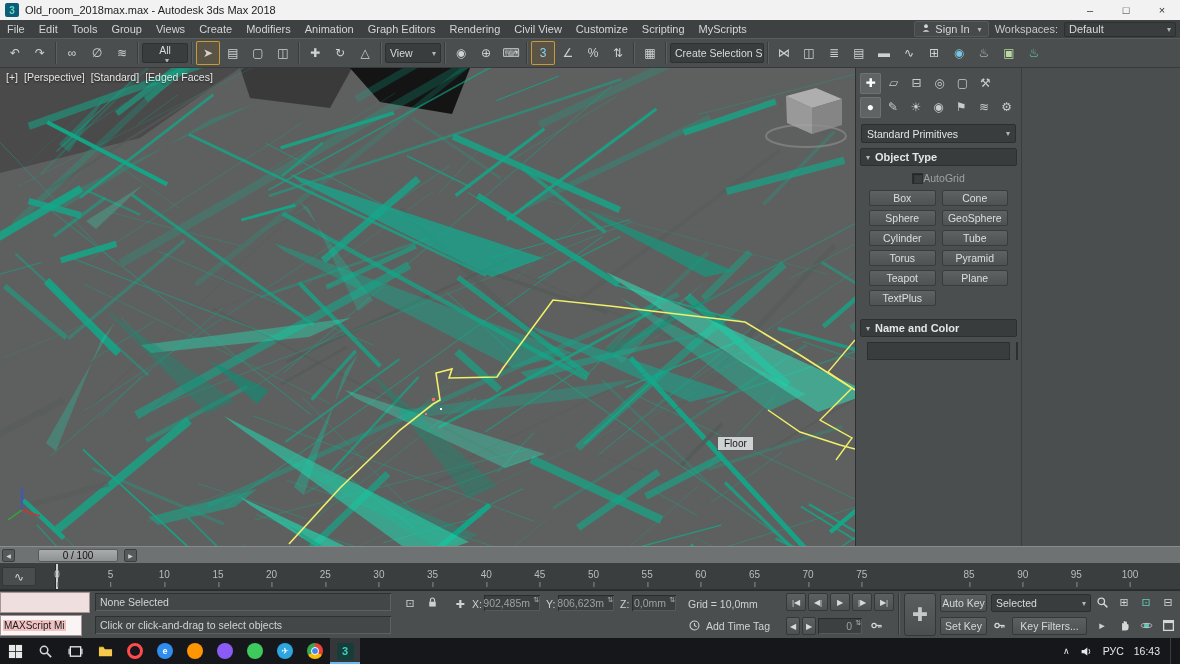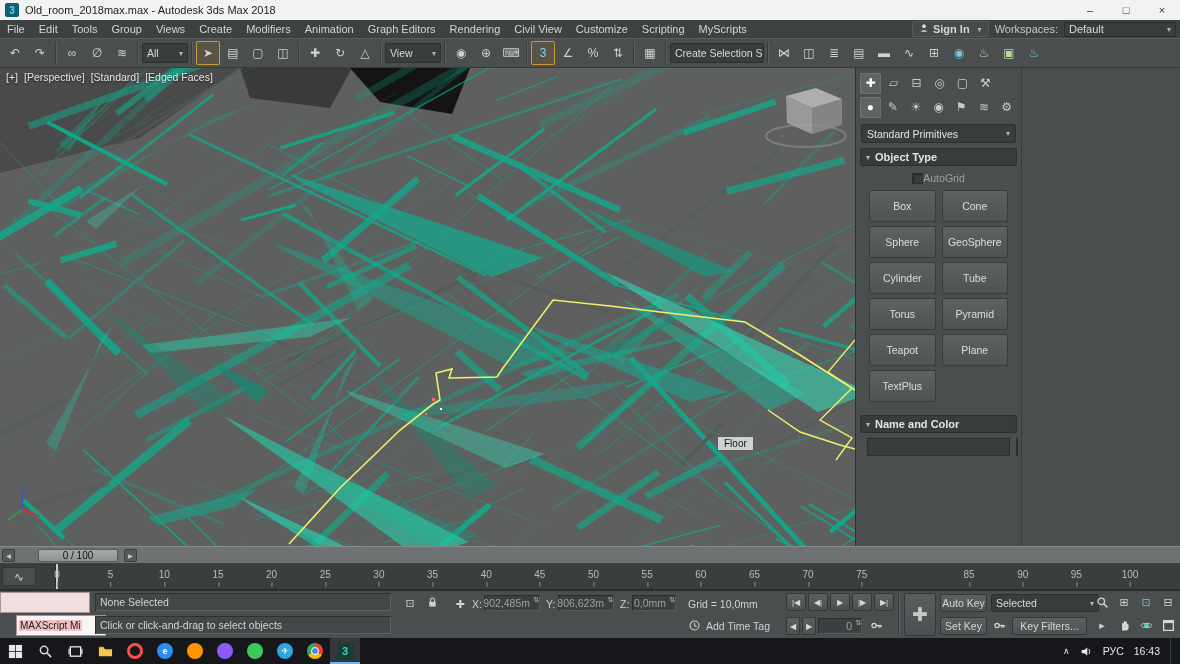--- a/index.html
+++ b/index.html
@@ -11,21 +11,21 @@
   .app-badge{width:14px;height:14px;background:#0c5d78;color:#62d8c9;font-size:10px;font-weight:bold;
     display:flex;align-items:center;justify-content:center;border-radius:2px;flex:none;}
   .titlebar .title{font-size:11px;color:#1b1b1b;margin-left:6px;flex:1;white-space:nowrap;overflow:hidden;}
   .win-controls{display:flex;height:100%;}
   .win-btn{width:36px;height:100%;display:flex;align-items:center;justify-content:center;font-size:11px;color:#333;}
 
   
   .menubar{height:18px;background:#3e4142;display:flex;align-items:center;font-size:11px;color:#d4d6d6;flex:none;}
   .menu-item{padding:0 7px;height:100%;display:flex;align-items:center;white-space:nowrap;}
   .menubar-right{margin-left:auto;display:flex;align-items:center;height:100%;gap:6px;padding-right:4px;}
-  .signin{display:flex;align-items:center;gap:4px;border:1px solid #565a5b;background:#474a4b;height:16px;padding:0 6px;border-radius:2px;font-weight:bold;}
+  .signin{display:flex;align-items:center;gap:4px;border:1px solid #565a5b;background:#474a4b;height:16px;padding:0 6px;border-radius:2px;}
   .signin svg{width:10px;height:10px;}
   .ws-label{color:#c7c9c9;}
   .ws-dd{display:flex;align-items:center;justify-content:space-between;width:112px;height:15px;background:#3a3d3e;
     border:1px solid #2c2f30;border-radius:2px;padding:0 4px;color:#d8dada;}
   .caret{font-size:8px;color:#b4b6b6;margin-left:4px;}
 
   
   .toolbar{height:30px;background:#4b4e4f;border-top:1px solid #5a5d5e;border-bottom:1px solid #37393a;
     display:flex;align-items:center;padding:0 3px;gap:1px;flex:none;}
   .tb-icon{width:24px;height:24px;flex:none;display:flex;align-items:center;justify-content:center;
@@ -52,21 +52,21 @@
   .cp-tab.active{background:#5f6364;box-shadow:inset 0 0 0 1px #6e7273;color:#ffffff;}
   .cp-dd{height:19px;margin:5px 1px 3px;background:#3a3d3e;border:1px solid #2c2f30;border-radius:2px;
     display:flex;align-items:center;justify-content:space-between;padding:0 5px;font-size:10.5px;color:#e2e4e4;}
   .rollout-header{height:18px;background:#393c3d;border:1px solid #2d3031;border-radius:2px;display:flex;
     align-items:center;padding:0 5px;font-size:11px;font-weight:bold;color:#e4e6e6;gap:5px;margin-top:5px;}
   .rollout-header .arr{font-size:8px;color:#b8baba;font-weight:normal;}
   .rollout-body{padding:6px 2px 8px;}
   .autogrid-row{display:flex;justify-content:center;align-items:center;font-size:10.5px;color:#9fa2a2;margin-bottom:6px;}
   .checkbox{width:11px;height:11px;background:#3a3d3e;border:1px solid #2c2f30;box-shadow:inset 1px 1px 1px rgba(0,0,0,.4);}
   .obj-grid{display:grid;grid-template-columns:1fr 1fr;gap:4px 6px;padding:0 7px;}
-  .obj-btn{height:32px;background:linear-gradient(#5e6263,#4f5253);border:1px solid #393c3d;border-radius:2px;
+  .obj-btn{height:16px;background:linear-gradient(#5e6263,#4f5253);border:1px solid #393c3d;border-radius:2px;
     font-size:10.5px;color:#dcdfdf;display:flex;align-items:center;justify-content:center;white-space:nowrap;}
   .name-row{display:flex;gap:6px;padding:5px 7px 2px;}
   .name-input{flex:1;height:18px;background:#3a3d3e;border:1px solid #2c2f30;color:#e0e0e0;font-size:10.5px;padding:0 3px;}
   .color-swatch{width:17px;height:18px;background:#8e9697;border:1px solid #2c2f30;box-shadow:inset 1px 1px 0 rgba(255,255,255,.25);}
 
   
   .timeslider{height:18px;background:#6f7272;position:relative;border-top:1px solid #8a8d8d;border-bottom:1px solid #3c3f40;flex:none;}
   .ts-arrow{position:absolute;top:2px;width:13px;height:13px;background:#565a5b;border:1px solid #3a3d3e;border-radius:2px;
     color:#cfd2d2;font-size:6px;display:flex;align-items:center;justify-content:center;}
   .frame-btn{position:absolute;left:38px;top:2px;width:80px;height:13px;background:linear-gradient(#a9acac,#8f9292);
@@ -181,21 +181,21 @@
       <div class="tb-icon">
         <span>∞</span>
       </div>
       <div class="tb-icon">
         <span>∅</span>
       </div>
       <div class="tb-icon">
         <span>≋</span>
       </div>
       <div class="tb-sep"></div>
-      <div class="tb-dd" style="width: 46px;">
+      <div class="tb-dd" style="width: 46px; flex-direction: column;">
         <span>All</span>
         <span class="caret">▾</span>
       </div>
       <div class="tb-sep"></div>
       <div class="tb-icon active">
         <span>➤</span>
       </div>
       <div class="tb-icon">
         <span>▤</span>
       </div>
@@ -662,21 +662,21 @@
         <span class="tick" style="left: 915.4px; margin-top: 20px;">80<i></i></span>
         <span class="tick" style="left: 969.05px;">85<i></i></span>
         <span class="tick" style="left: 1022.7px;">90<i></i></span>
         <span class="tick" style="left: 1076.35px;">95<i></i></span>
         <span class="tick" style="left: 1130px;">100<i></i></span>
       </div>
   </div>
 
   <div class="statusbar">
     <div class="sb-abs ms-macro" style="left:0;top:1px;width:90px;height:21px"></div>
-    <div class="sb-abs ms-listener" style="left:16px;top:24px;width:90px;height:21px">
+    <div class="sb-abs ms-listener" style="left:0;top:24px;width:82px;height:21px">
       <span>MAXScript Mi</span>
     </div>
 
     <div class="sb-abs sb-field" style="left:95px;top:2px;width:296px;height:18px">
       <span>None Selected</span>
     </div>
     <div class="sb-abs sb-field" style="left:95px;top:25px;width:296px;height:18px">
       <span>Click or click-and-drag to select objects</span>
     </div>
 
@@ -762,21 +762,21 @@
         <span>✚</span>
       </div>
 
     <div class="sb-abs sb-btn" style="left:940px;top:3px;width:47px">
       <span>Auto Key</span>
     </div>
     <div class="sb-abs sb-btn" style="left:940px;top:26px;width:47px">
       <span>Set Key</span>
     </div>
 
-    <div class="sb-abs sb-dd" style="left:991px;top:3px;width:108px">
+    <div class="sb-abs sb-dd" style="left:991px;top:3px;width:100px">
       <span>Selected</span>
       <span class="caret">▾</span>
     </div>
     <div class="sb-abs sb-icon" style="left:989px;top:26px">
         <span><svg viewBox="0 0 16 16">
             <circle cx="5" cy="8" r="2.6" fill="none" stroke="#d8d8d8" stroke-width="1.5"></circle>
             <line x1="7.5" y1="8" x2="14" y2="8" stroke="#d8d8d8" stroke-width="1.5"></line>
             <line x1="11" y1="8" x2="11" y2="11" stroke="#d8d8d8" stroke-width="1.5"></line>
             <line x1="13.5" y1="8" x2="13.5" y2="10.5" stroke="#d8d8d8" stroke-width="1.5"></line>
           </svg></span>

